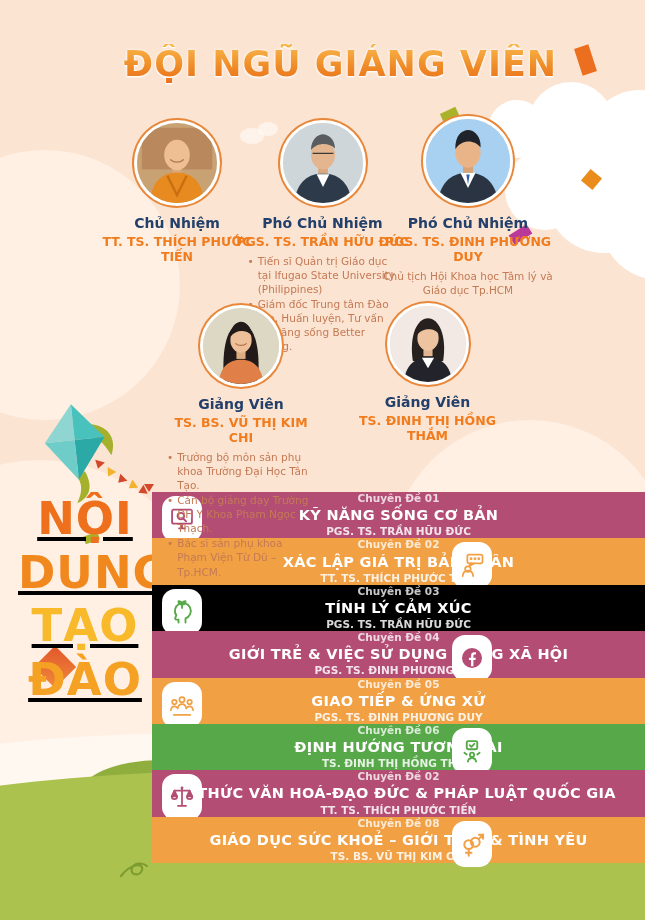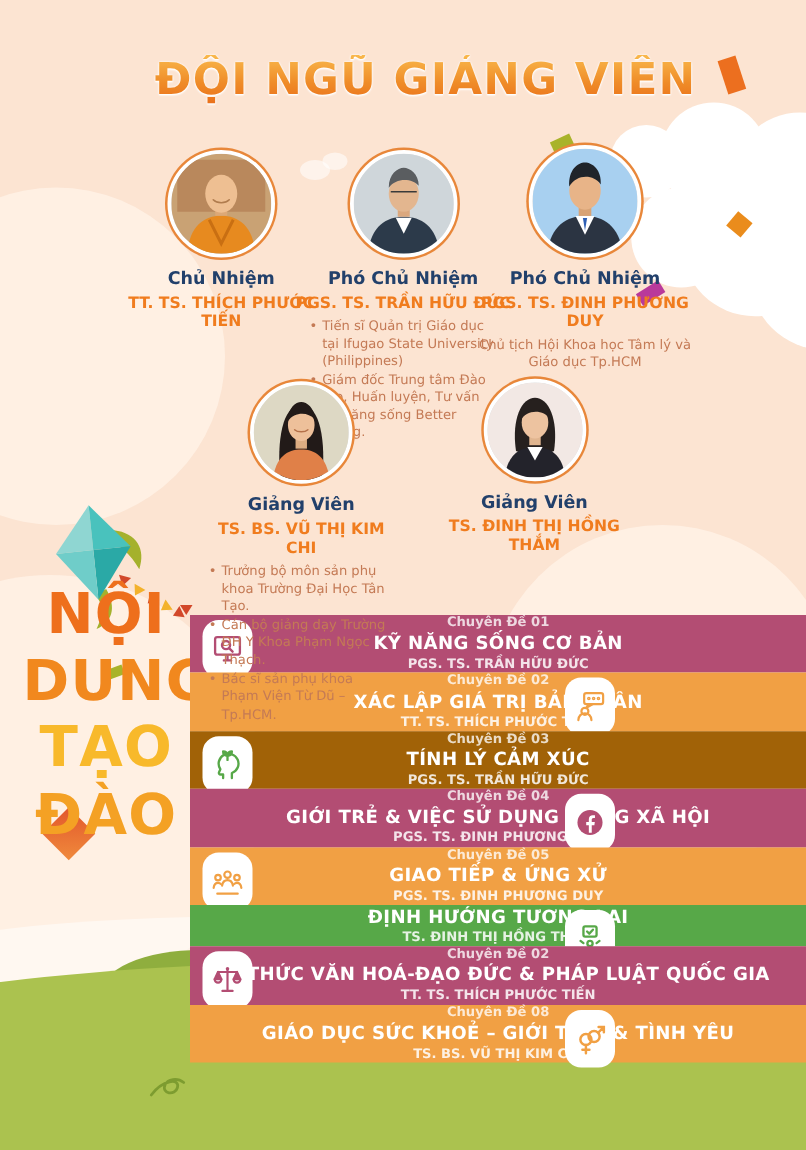--- a/index.html
+++ b/index.html
@@ -36,21 +36,21 @@
     overflow:hidden;margin:0 auto;background:#ddd;}
   .avatar svg{display:block;}
   .role{margin-top:9px;font-size:14px;font-weight:bold;color:#22406b;}
   .name{margin-top:3px;font-size:12.5px;font-weight:bold;color:#f07c1e;}
   .details{margin-top:5px;font-size:10.5px;color:#c47a55;line-height:1.34;text-align:left;}
   .details.center{text-align:center;}
   .bullet{display:flex;gap:4px;margin-bottom:1px;}
   .bullet .dot{flex:0 0 auto;}
 
   
-  .heading{position:absolute;left:18px;top:464px;width:134px;text-align:center;z-index:5;}
+  .heading{position:absolute;left:18px;top:492px;width:134px;text-align:center;z-index:5;text-decoration:underline;}
   .heading-line{font-size:45px;font-weight:bold;line-height:1.19;letter-spacing:1px;}
 
   
   .topics{position:absolute;left:152px;top:492px;width:493px;height:325px;
     display:flex;flex-direction:column;z-index:5;}
   .topic-bar{position:relative;flex:1;display:flex;align-items:center;justify-content:center;}
   .bar-text{text-align:center;line-height:1.25;}
   .bar-label{font-size:10.5px;font-weight:bold;color:rgba(255,255,255,.78);}
   .bar-title{font-size:14.5px;font-weight:bold;color:#fff;letter-spacing:.3px;margin-top:1px;}
   .bar-lecturer{font-size:10.5px;font-weight:bold;color:rgba(255,255,255,.85);margin-top:1px;}
@@ -261,21 +261,21 @@
             </g>
           </svg>
       </div>
       <div class="bar-text">
         <div class="bar-label">Chuyên Đề 02</div>
         <div class="bar-title">XÁC LẬP GIÁ TRỊ BẢN THÂN</div>
         <div class="bar-lecturer">TT. TS. THÍCH PHƯỚC TIẾN</div>
       </div>
     </div>
 
-    <div class="topic-bar" style="background: #a16207;">
+    <div class="topic-bar" style="background: #000000;">
       <div class="bar-icon left" style="color: rgb(87, 168, 72);">
         <svg viewBox="0 0 24 24">
             <g fill="none" stroke="currentColor" stroke-width="1.6" stroke-linecap="round" stroke-linejoin="round">
               <path d="M9 21v-2.5H7.2c-.8 0-1.3-.8-1-1.5l.9-2.1A6.8 6.8 0 1 1 15 17.5V21"></path>
               <path d="M12 8.5V5.5"></path>
               <path d="M12 5.5c0-1.8 1.3-2.8 3-2.8 0 1.8-1.3 2.8-3 2.8z"></path>
               <path d="M12 5.5c0-1.8-1.3-2.8-3-2.8 0 1.8 1.3 2.8 3 2.8z"></path>
             </g>
           </svg>
       </div>
@@ -327,20 +327,21 @@
             <g fill="none" stroke="currentColor" stroke-width="1.6" stroke-linecap="round" stroke-linejoin="round">
               <rect x="7.5" y="3.5" width="9" height="7" rx="1.2"></rect>
               <path d="M10 7l1.5 1.5L14 5.8"></path>
               <circle cx="12" cy="15.2" r="1.8"></circle>
               <path d="M8.5 21c.4-2 1.8-3 3.5-3s3.1 1 3.5 3"></path>
               <path d="M5.5 13.5L7.5 15M18.5 13.5L16.5 15"></path>
             </g>
           </svg>
       </div>
       <div class="bar-text">
+        <div class="bar-label">Chuyên Đề 06</div>
         <div class="bar-title">ĐỊNH HƯỚNG TƯƠNG LAI</div>
         <div class="bar-lecturer">TS. ĐINH THỊ HỒNG THẮM</div>
       </div>
     </div>
 
     <div class="topic-bar" style="background: rgb(179, 77, 115);">
       <div class="bar-icon left" style="color: rgb(179, 77, 115);">
         <svg viewBox="0 0 24 24">
             <g stroke="currentColor" stroke-width="1.5" stroke-linecap="round" stroke-linejoin="round">
               <path d="M12 4.5v14" fill="none"></path>

